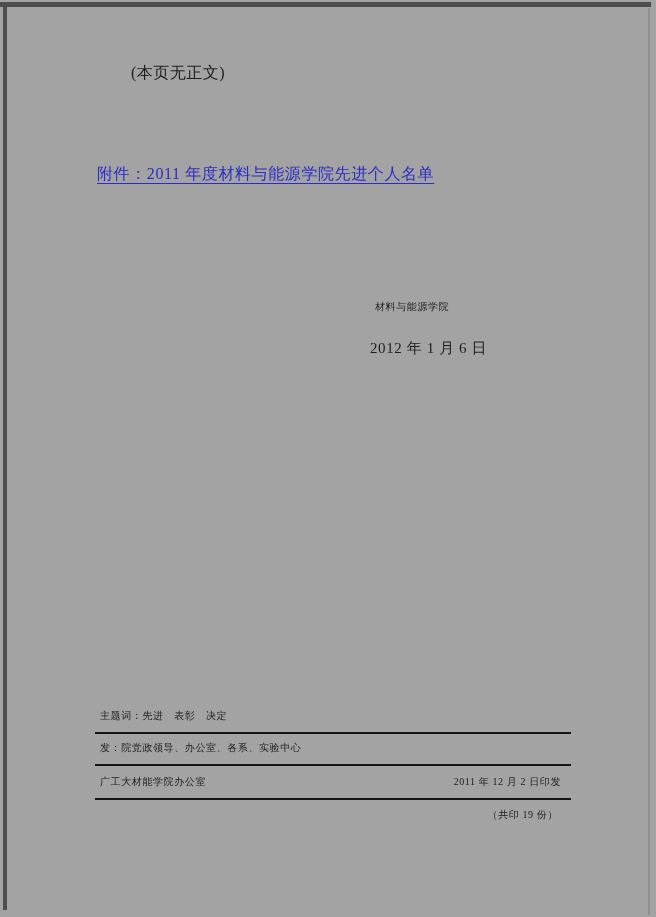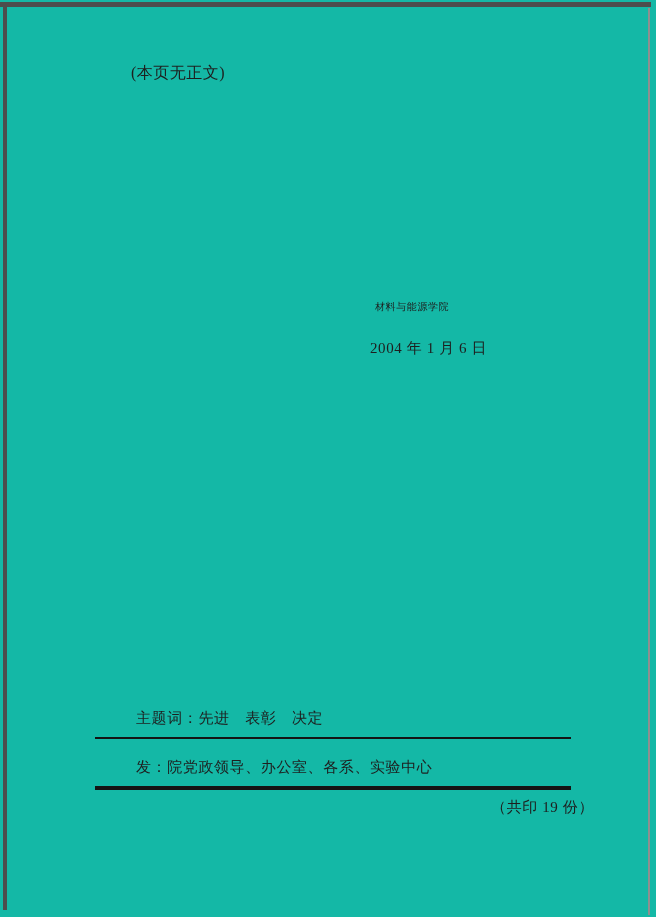--- a/index.html
+++ b/index.html
@@ -3,21 +3,21 @@
 <meta charset="utf-8">
 <style>
   * { margin: 0; padding: 0; box-sizing: border-box; }
   html, body { width: 656px; height: 917px; background: #ffffff; }
   body {
     position: relative;
     overflow: hidden;
     font-family: "Liberation Serif", "DejaVu Serif", serif;
     color: #1e1e1e;
   }
-  .page { position: absolute; inset: 0; background: #14b8a6; text-decoration: underline; }
+  .page { position: absolute; inset: 0; background: #a3a3a3; text-decoration: underline; }
   .edge-top {
     position: absolute; left: 0; top: 2px; width: 651px; height: 5px;
     background: #4d4d4d;
   }
   .edge-left {
     position: absolute; left: 3px; top: 4px; width: 4px; height: 906px;
     background: #4d4d4d;
   }
   .edge-right {
     position: absolute; left: 648px; top: 8px; width: 2px; height: 907px;
@@ -32,60 +32,64 @@
     text-decoration-color: #2b2bc8;
     text-underline-offset: 4px;
     cursor: pointer;
   }
   .sig-org  { left: 375px; top: 301px; font-size: 10px; letter-spacing: 0.6px; }
   .sig-date { left: 370px; top: 339px; font-size: 15px; letter-spacing: 0.6px; }
 
   .footer { position: absolute; left: 95px; top: 705px; width: 476px; }
   .footer-row {
     position: relative; width: 100%;
-    font-size: 15px; letter-spacing: 0.6px;
+    font-size: 10px; letter-spacing: 0.6px;
     padding-left: 5px;
     white-space: pre;
-    margin-left: 36px;
   }
   .row-subject      { padding-top: 4px;  padding-bottom: 9px; }
-  .row-distribution { padding-top: 19px;  padding-bottom: 9px; }
+  .row-distribution { padding-top: 7px;  padding-bottom: 9px; }
   .row-issuer {
     display: flex; justify-content: space-between;
     padding-top: 9px; padding-bottom: 9px; padding-right: 10px;
   }
   .row-copies { padding-top: 8px; text-align: right; padding-right: 13px; }
   .rule { width: 100%; height: 2px; background: #141414; }
 </style>
 </head>
 <body>
 
 <div class="page">
 
   <div class="edge-top"></div>
   <div class="edge-left"></div>
   <div class="edge-right"></div>
 
   <div class="txt notice">(本页无正文)</div>
 
+  <a class="txt attachment">附件：2011 年度材料与能源学院先进个人名单</a>
 
   <div class="txt sig-org">材料与能源学院</div>
 
-  <div class="txt sig-date">2004 年 1 月 6 日</div>
+  <div class="txt sig-date">2012 年 1 月 6 日</div>
 
   <div class="footer">
 
     <div class="footer-row row-subject">主题词：先进　表彰　决定</div>
 
     <div class="rule"></div>
 
     <div class="footer-row row-distribution">发：院党政领导、办公室、各系、实验中心</div>
 
     <div class="rule"></div>
 
+    <div class="footer-row row-issuer">
+      <span>广工大材能学院办公室</span>
+      <span>2011 年 12 月 2 日印发</span>
+    </div>
 
     <div class="rule"></div>
 
     <div class="footer-row row-copies">（共印 19 份）</div>
 
   </div>
 
 </div>
 
 </body></html>

